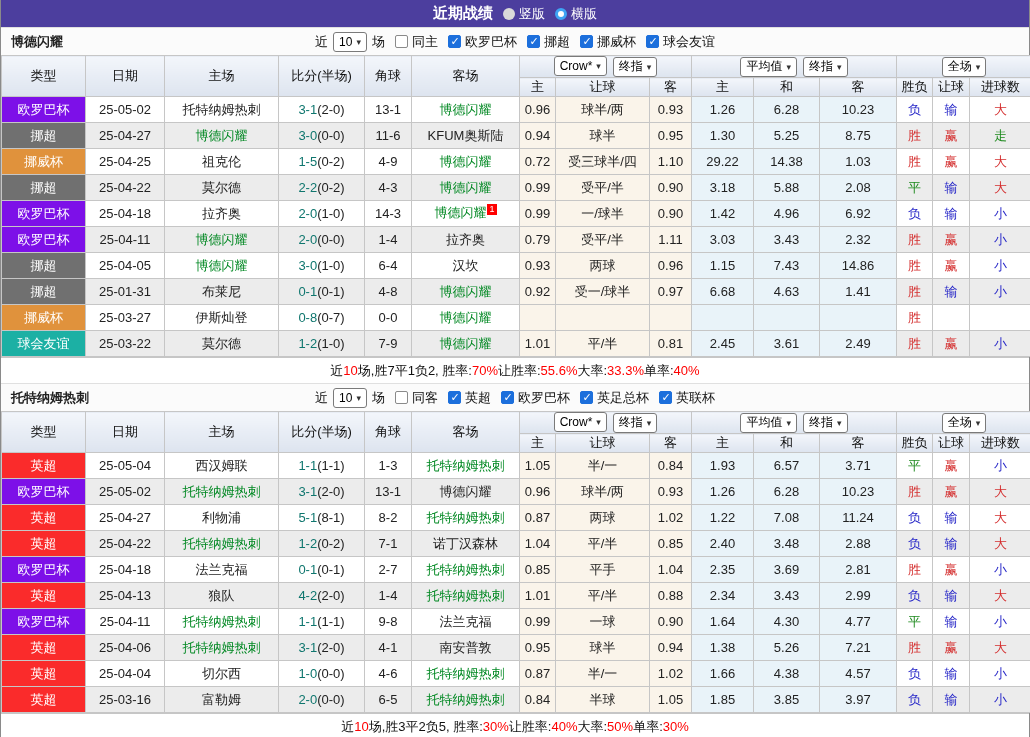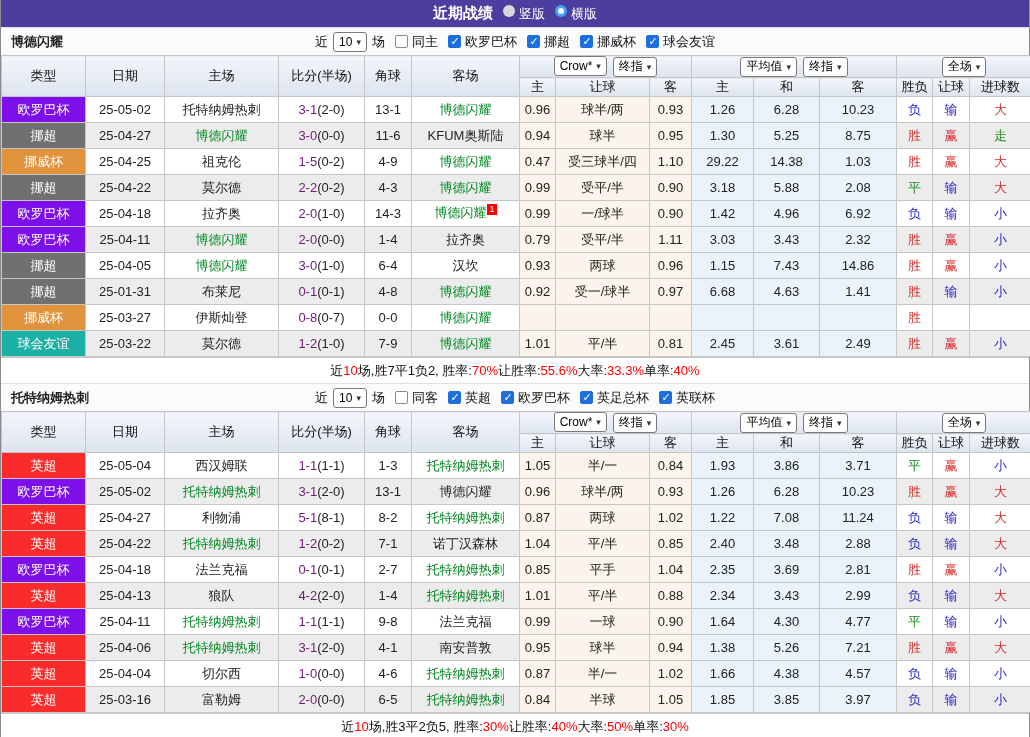--- a/index.html
+++ b/index.html
@@ -7,21 +7,21 @@
     font-family: "Liberation Sans", "DejaVu Sans", sans-serif;
     background: #fff; width: 1030px;
   }
   .page { width: 1030px; border: 1px solid #8a8a8a; border-top: none; }
   .titlebar {
     background: #4c3e9e; color: #fff; height: 27px;
     display: flex; align-items: center; justify-content: center; gap: 10px;
     font-size: 14px;
   }
   .titlebar .ttl { font-weight: bold; font-size: 15px; font-family: Liberation Serif, serif; }
-  .titlebar label { display: inline-flex; gap: 4px; font-size: 13px; cursor: pointer; }
+  .titlebar label { display: inline-flex; align-items: center; gap: 4px; font-size: 13px; cursor: pointer; }
   .radio { width: 12px; height: 12px; border-radius: 50%; display: inline-block; }
   .radio.off { background: #d9d9d9; }
   .radio.on { background: #fff; border: 3px solid #3fa4f4; }
   .filterbar {
     position: relative; height: 28px; background: #fbfbfb;
     display: flex; align-items: center; justify-content: center; gap: 2px;
     font-size: 13px; color: #111; border-top: 1px solid #e0e0e0;
   }
   .filterbar .team {
     position: absolute; left: 10px; font-weight: bold; color: #222; font-size: 13px;
@@ -53,21 +53,21 @@
     font-weight: normal; color: #111; height: 18px;
   }
   thead tr.selrow th { height: 22px; }
   tbody td { height: 26px; color: #222; }
   tr.odd td { background: #fff; }
   tr.even td { background: #ececec; }
   td.league { color: #fff; font-size: 13px; }
   td.beige { background: #faf4ea !important; text-align: center; }
   td.blue { background: #e9f3f9 !important; text-align: center; }
   .green { color: #008822; }
-  .scoreM { color: #701a75; }
+  .scoreM { color: #0f766e; }
   .half { color: #222; }
   .rr { color: #d42e2e; }
   .rb { color: #2929c8; }
   .rg { color: #1e8a1e; }
   .card {
     display: inline-block; background: #f00; color: #fff; font-size: 9px;
     line-height: 11px; padding: 0 2px; vertical-align: super; margin-left: 1px;
   }
   .summary {
     height: 26px; display: flex; align-items: center; justify-content: center;
@@ -204,21 +204,21 @@
               <td class="rr">赢</td>
               <td class="rg">走</td>
             </tr>
             <tr class="odd">
               <td class="league" style="background: rgb(224, 146, 60);">挪威杯</td>
               <td>25-04-25</td>
               <td class="teamlink">祖克伦</td>
               <td><span class="scoreM">1-5</span><span class="half">(0-2)</span></td>
               <td>4-9</td>
               <td class="green teamlink">博德闪耀</td>
-              <td class="beige">0.47</td>
+              <td class="beige">0.72</td>
               <td class="beige">受三球半/四</td>
               <td class="beige">1.10</td>
               <td class="blue">29.22</td>
               <td class="blue">14.38</td>
               <td class="blue">1.03</td>
               <td class="rr">胜</td>
               <td class="rr">赢</td>
               <td class="rr">大</td>
             </tr>
             <tr class="even">
@@ -437,21 +437,21 @@
               <td class="league" style="background: rgb(250, 43, 43);">英超</td>
               <td>25-05-04</td>
               <td class="teamlink">西汉姆联</td>
               <td><span class="scoreM">1-1</span><span class="half">(1-1)</span></td>
               <td>1-3</td>
               <td class="green teamlink">托特纳姆热刺</td>
               <td class="beige">1.05</td>
               <td class="beige">半/一</td>
               <td class="beige">0.84</td>
               <td class="blue">1.93</td>
-              <td class="blue">3.86</td>
+              <td class="blue">6.57</td>
               <td class="blue">3.71</td>
               <td class="rg">平</td>
               <td class="rr">赢</td>
               <td class="rb">小</td>
             </tr>
             <tr class="even">
               <td class="league" style="background: rgb(125, 16, 232);">欧罗巴杯</td>
               <td>25-05-02</td>
               <td class="green teamlink">托特纳姆热刺</td>
               <td><span class="scoreM">3-1</span><span class="half">(2-0)</span></td>

